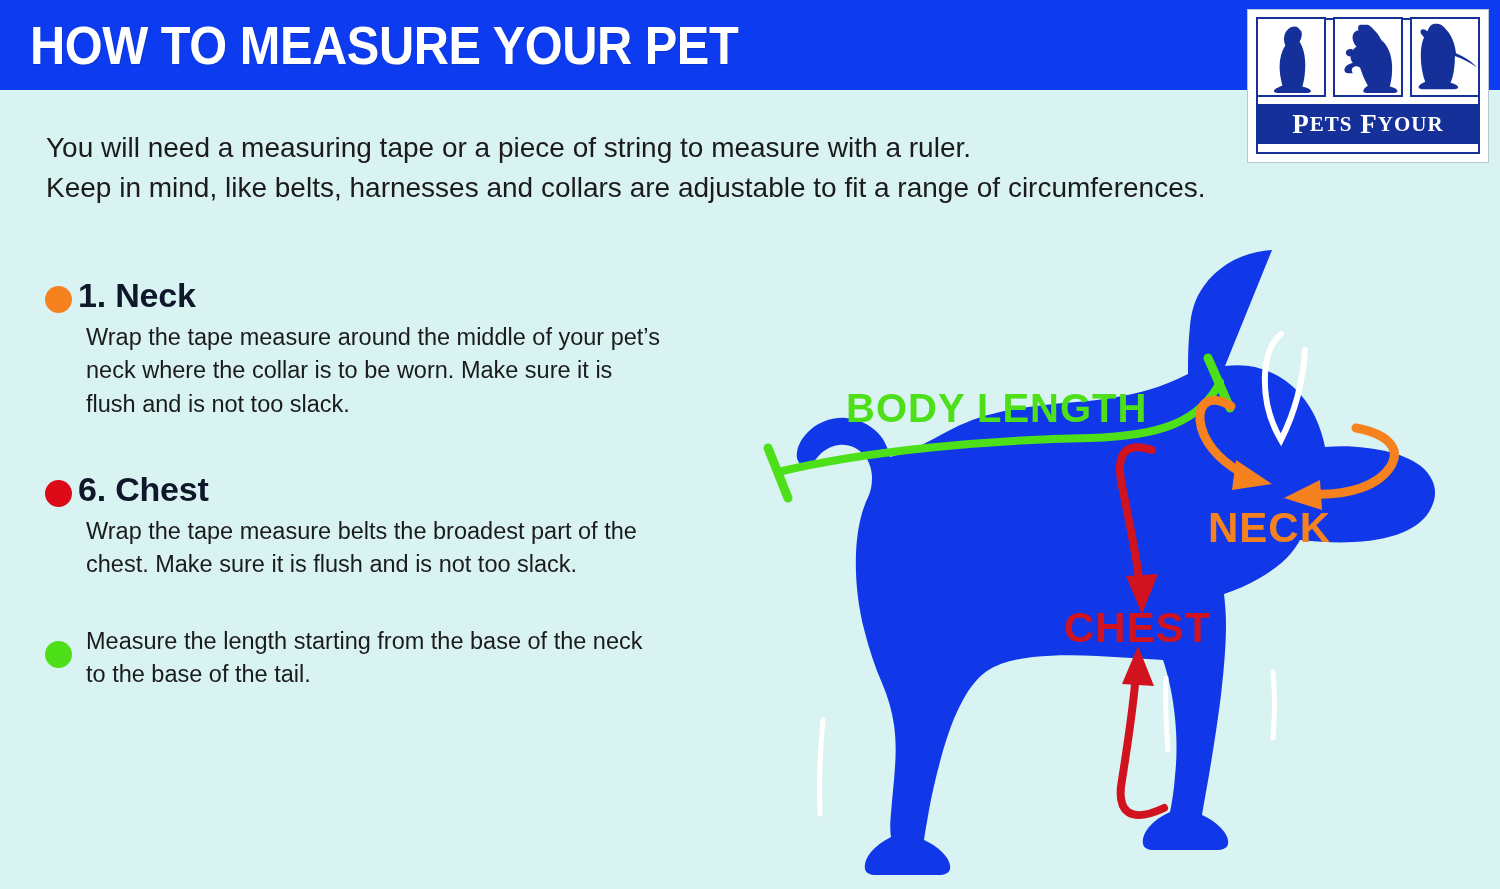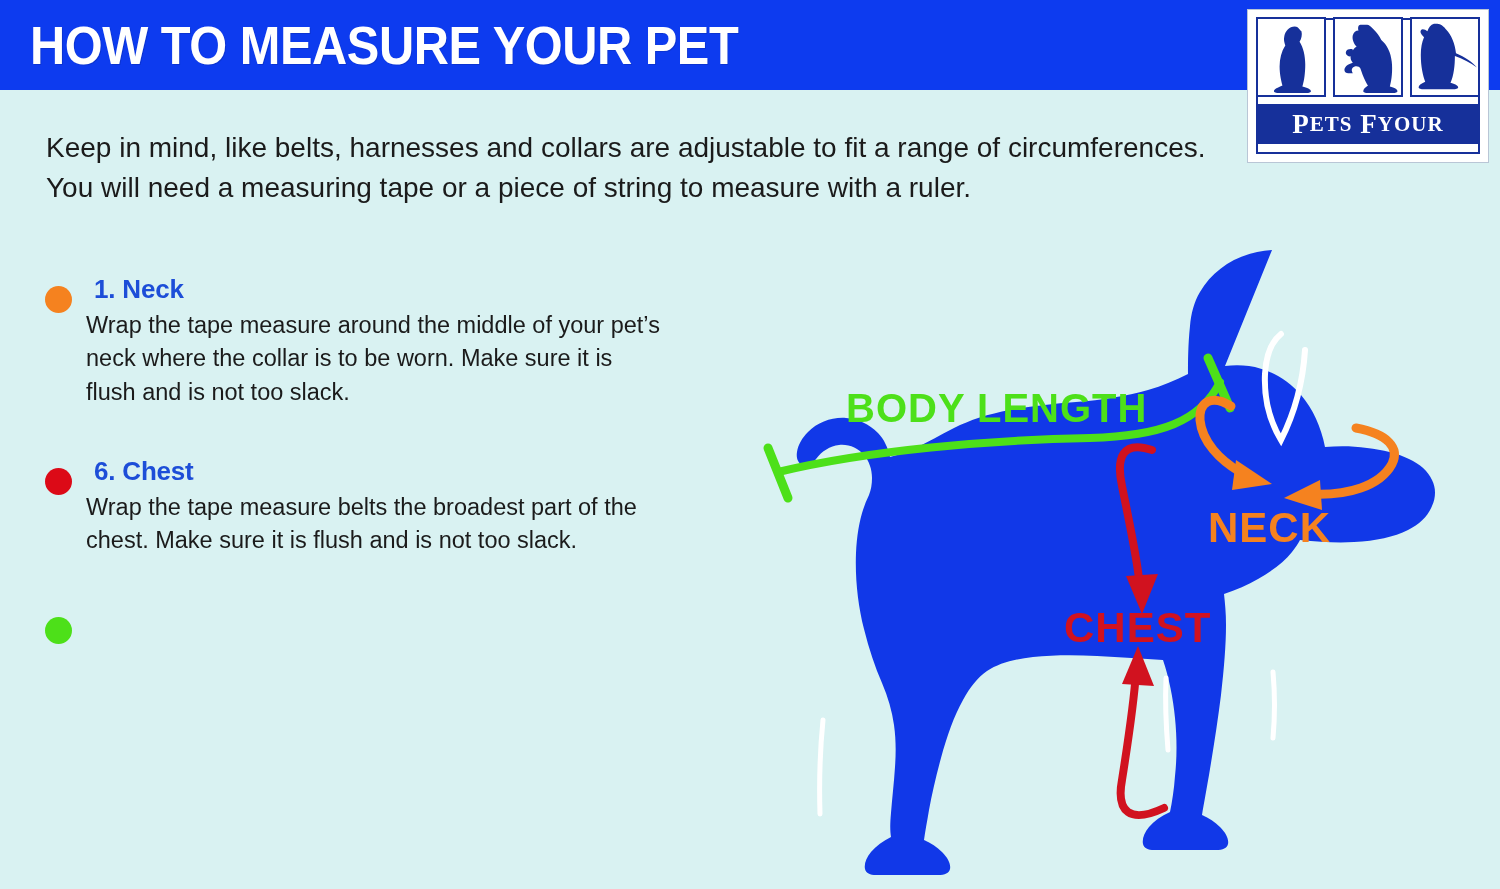--- a/index.html
+++ b/index.html
@@ -73,22 +73,22 @@
   }
   #intro div{white-space:nowrap;}
 
   
   #steps{position:absolute;left:42px;top:270px;width:640px;}
   .step{position:relative;margin-bottom:43px;}
   .step-dot{
     position:absolute;left:3px;top:16px;width:27px;height:27px;border-radius:50%;
   }
   .step-title{
-    margin-left:52px;
-    font-size:26px;font-weight:bold;color:#1d4ed8;
+    margin-left:36px;
+    font-size:34px;font-weight:bold;color:#0f172a;
     line-height:1.5;
     letter-spacing:-0.2px;
   }
   .step-body{
     margin-left:44px;
     font-size:23.5px;color:#1b1b1b;line-height:1.42;
     width:575px;
   }
 
   
@@ -124,40 +124,41 @@
       </svg>
     </div>
   </div>
 
   <div id="logo-wordmark">
     <span>P</span><span class="sm">ETS</span>&nbsp;<span>F</span><span class="sm">YOUR</span>
   </div>
 </div>
 
 <div id="intro">
+  <div>You will need a measuring tape or a piece of string to measure with a ruler.</div>
   <div>Keep in mind, like belts, harnesses and collars are adjustable to fit a range of circumferences.</div>
-  <div>You will need a measuring tape or a piece of string to measure with a ruler.</div>
 </div>
 
 <div id="steps">
 
   <div class="step">
     <span class="step-dot" style="background:#f5821f"></span>
     <div class="step-title">1. Neck</div>
     <div class="step-body">Wrap the tape measure around the middle of your pet’s neck where the collar is to be worn. Make sure it is flush and is not too slack.</div>
   </div>
 
   <div class="step">
     <span class="step-dot" style="background:#dc0a17"></span>
     <div class="step-title">6. Chest</div>
     <div class="step-body">Wrap the tape measure belts the broadest part of the chest. Make sure it is flush and is not too slack.</div>
   </div>
 
   <div class="step">
     <span class="step-dot" style="background:#4de019"></span>
+    <div class="step-body">Measure the length starting from the base of the neck to the base of the tail.</div>
   </div>
 
 </div>
 
 <div id="dog-figure">
   <svg viewBox="0 0 840 640" xmlns="http://www.w3.org/2000/svg">
 
     <g>
       <path fill="#1138e8" d="
         M612,8

